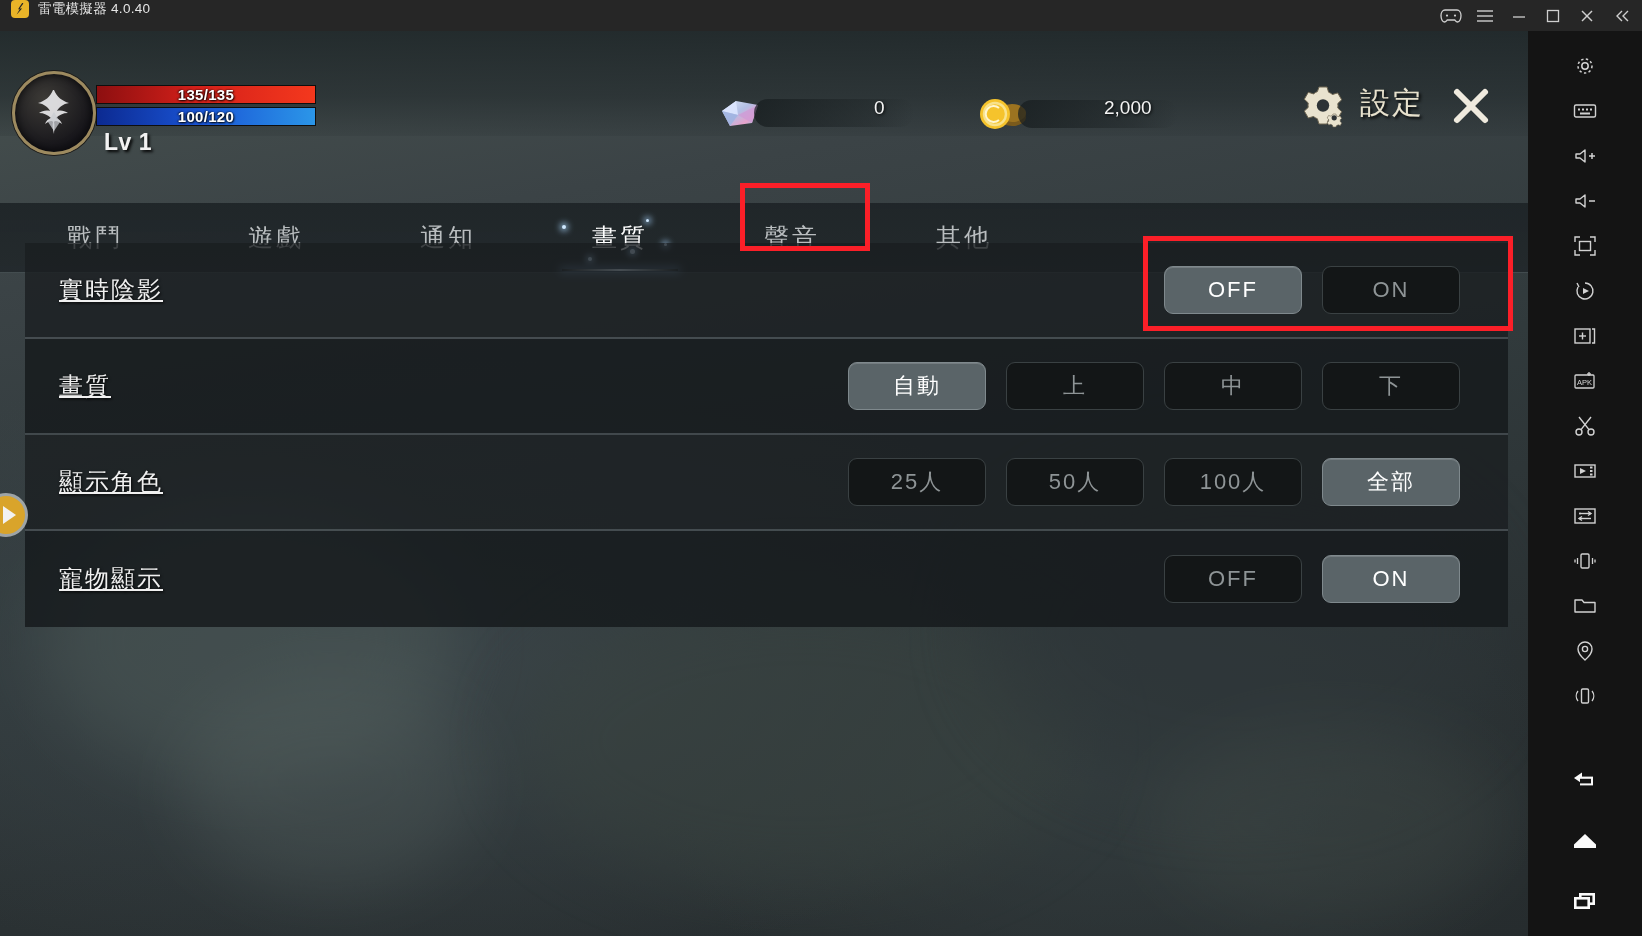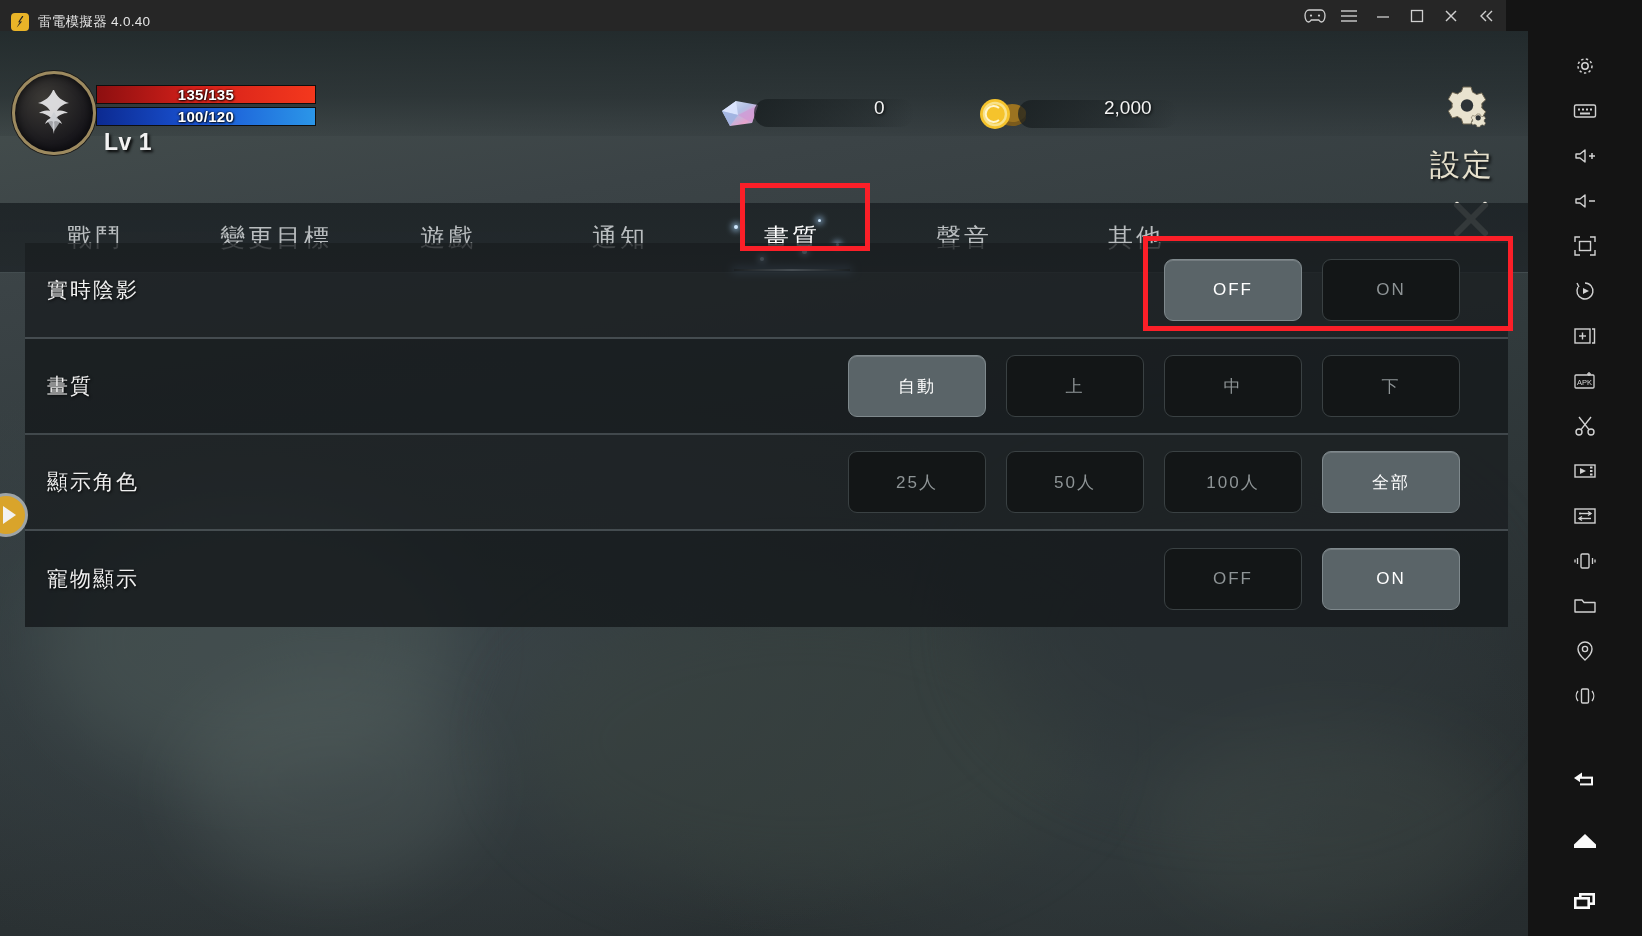--- a/index.html
+++ b/index.html
@@ -4,22 +4,22 @@
 <style>
   * { margin:0; padding:0; box-sizing:border-box; }
   html,body { width:1642px; height:936px; overflow:hidden; background:#1b1b1b; }
   body { font-family:"Liberation Sans", sans-serif; -webkit-font-smoothing:antialiased; }
 
   
   #app { position:relative; width:1642px; height:936px; background:#141414; }
 
   
   .titlebar {
-    position:absolute; left:0; top:0; width:1506px; height:31px;
-    background:#262626; display:flex; align-items:flex-end;
+    position:absolute; left:0; top:0; width:1642px; height:31px;
+    background:#262626; display:flex; align-items:flex-start;
   }
   .tb-logo {
     width:18px; height:18px; margin-left:11px; margin-right:9px;
     border-radius:4px; background:#e9b428; position:relative; flex:none;
   }
   .tb-logo:after {
     content:""; position:absolute; left:7px; top:3px; width:4px; height:12px;
     background:#262626; transform:skewX(-16deg);
     clip-path:polygon(60% 0,100% 0,40% 45%,100% 45%,0 100%,45% 52%,0 52%);
   }
@@ -87,21 +87,21 @@
     background:linear-gradient(90deg, rgba(22,28,30,.72) 0%, rgba(26,32,34,.34) 72%, rgba(26,32,34,0) 100%);
     border-radius:14px;
   }
   .cur-val {
     position:absolute; top:66px; color:#f4f4f4; font-size:19px;
     text-shadow:1px 1px 3px rgba(0,0,0,.9);
   }
   .gem-val { left:874px; }
   .gold-val { left:1104px; }
 
-  .settings-head { position:absolute; right:34px; top:52px; display:flex; align-items:flex-end; gap:10px;flex-direction:column; }
+  .settings-head { position:absolute; right:34px; top:52px; display:flex; align-items:flex-start; gap:10px; }
   .settings-head .gear { width:52px; height:52px; display:block; }
   .settings-head .lbl {
     color:#e7e1cd; font-size:30px; letter-spacing:2px;
     text-shadow:2px 2px 3px rgba(0,0,0,.9);
   }
   .settings-head .closex { margin-left:14px; display:block; }
 
   
   .tabbar {
     position:absolute; left:0; top:141px; width:1528px; height:70px;
@@ -127,28 +127,29 @@
 
   
   .rows { position:absolute; left:25px; top:212px; width:1483px; }
   .row {
     position:relative; height:96px; display:flex; align-items:center;
     border-bottom:2px solid rgba(154,170,176,.30);
   }
   .row.r0 { background:rgba(25,30,32,.78); }
   .row.r1 { background:rgba(20,24,26,.80); }
   .row-label {
-    margin-left:22px; color:#f0f0f0; font-size:21px; letter-spacing:2px;
+    margin-left:34px; color:#f0f0f0; font-size:24px; letter-spacing:2px;
     text-shadow:1px 1px 3px rgba(0,0,0,.9);
+    text-decoration:underline;
   }
   .opts { margin-left:auto; display:flex; align-items:center; gap:20px; padding-right:48px; }
   .opt {
-    width:138px; height:62px; border-radius:9px;
+    width:138px; height:48px; border-radius:9px;
     display:flex; align-items:center; justify-content:center;
-    font-size:17px; letter-spacing:2px; cursor:pointer;text-align:right;
+    font-size:22px; letter-spacing:2px; cursor:pointer;text-align:right;
   }
   .opt.off { background:#131617; border:1px solid #3a4143; color:#8e9496; }
   .opt.on  { background:#5a6468; border:1px solid #7f898d; color:#ffffff;
              box-shadow:inset 0 1px 0 rgba(255,255,255,.16); }
 
   
   .edge-toggle {
     position:absolute; left:-16px; top:462px; width:44px; height:44px; border-radius:50%;
     background:#d9a42b; border:3px solid #9ea4a6;
     display:flex; align-items:center; justify-content:center; z-index:25; cursor:pointer;
@@ -303,23 +304,20 @@
           </g>
         </svg>
       </div>
     </div>
 
     <div class="tabbar">
       <div class="tab" style="width:190px;">
         <span>戰鬥</span>
       </div>
       <div class="tab" style="width:172px;">
-        <span>變更目標</span>
-      </div>
-      <div class="tab" style="width:172px;">
         <span>遊戲</span>
       </div>
       <div class="tab" style="width:172px;">
         <span>通知</span>
       </div>
       <div class="tab active" style="width:172px;">
         <span>畫質</span>
         <i class="sparkle" style="left:28px; top:22px; width:4px; height:4px;"></i>
         <i class="sparkle" style="left:112px; top:16px; width:3px; height:3px;"></i>
         <i class="sparkle" style="left:96px;  top:46px; width:5px; height:5px;"></i>

